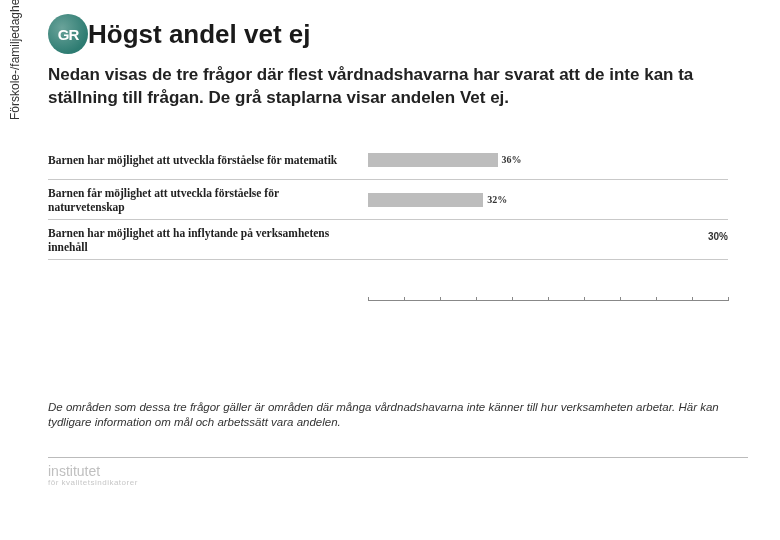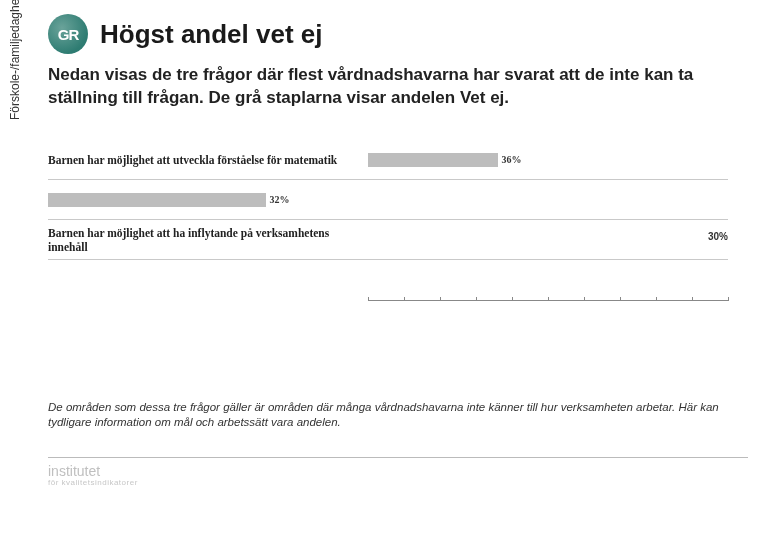--- a/index.html
+++ b/index.html
@@ -23,21 +23,20 @@
     white-space: nowrap;
   }
   .content {
     margin-left: 48px;
     padding-top: 14px;
     padding-right: 24px;
   }
   .header-row {
     display: flex;
     align-items: center;
-    gap: 12px;
     margin-bottom: 10px;
   }
   .logo {
     width: 40px;
     height: 40px;
     border-radius: 50%;
     background: radial-gradient(circle at 35% 35%, #6aa39a 0%, #2e7c72 70%);
     position: relative;
     flex: 0 0 auto;
   }
@@ -178,20 +177,21 @@
 
     <div class="qrow">
       <div class="qlabel">Barnen har möjlighet att utveckla förståelse för matematik</div>
       <div class="bar-area">
         <div class="bar" style="width:36%"></div>
         <span class="bar-val" style="left:36%">36%</span>
       </div>
     </div>
 
     <div class="qrow">
+      <div class="qlabel">Barnen får möjlighet att utveckla förståelse för naturvetenskap</div>
       <div class="bar-area">
         <div class="bar" style="width:32%"></div>
         <span class="bar-val" style="left:32%">32%</span>
       </div>
     </div>
 
     <div class="qrow">
       <div class="qlabel">Barnen har möjlighet att ha inflytande på verksamhetens innehåll</div>
       <div class="bar-area"></div>
     </div>

